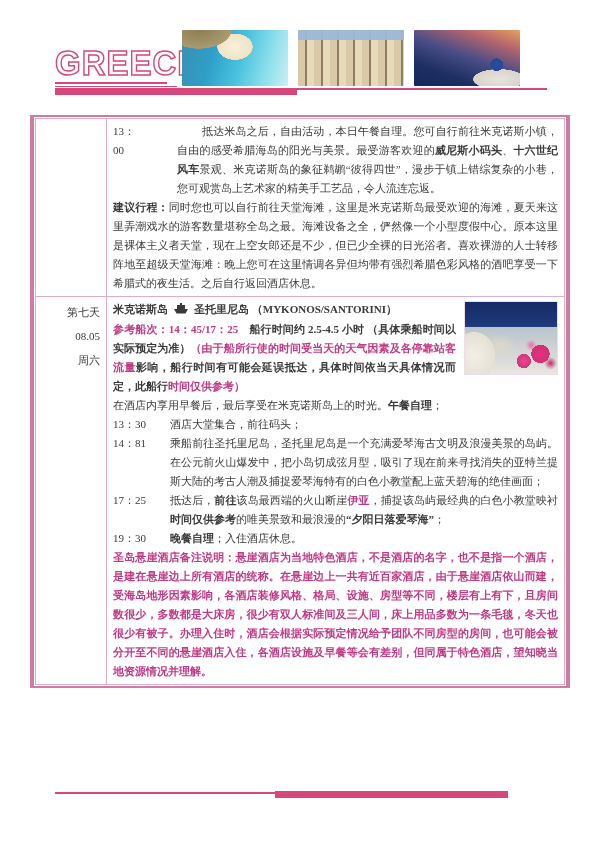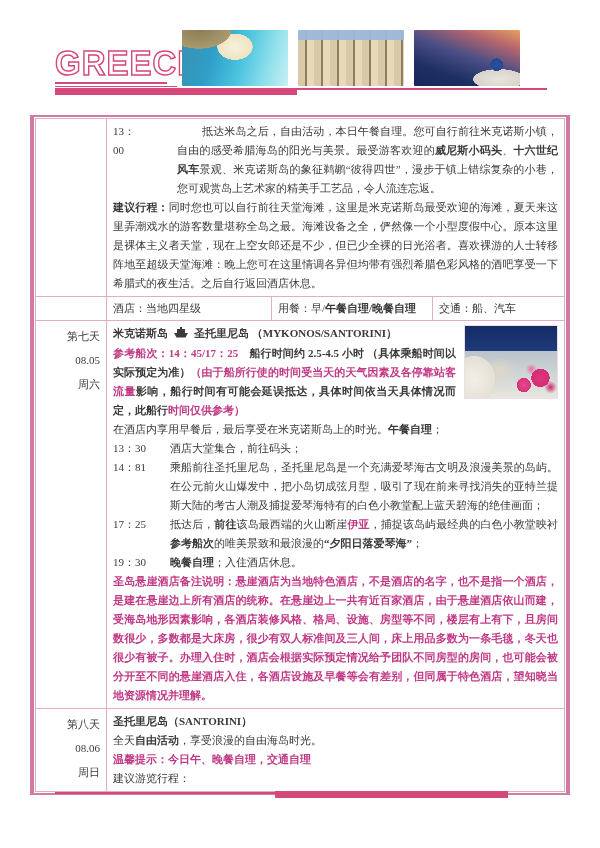--- a/index.html
+++ b/index.html
@@ -103,30 +103,20 @@
         <td class="daycell"></td>
         <td class="content">
           <div class="entry hang">
             <span class="tm">13：00</span>
             <p class="tx"><span>抵达米岛之后，自由活动，本日午餐自理。您可自行前往米克诺斯小镇，自由的感受希腊海岛的阳光与美景。最受游客欢迎的</span><span class="b">威尼斯小码头</span><span>、</span><span class="b">十六世纪风车</span><span>景观、米克诺斯岛的象征鹈鹕“彼得四世”，漫步于镇上错综复杂的小巷，您可观赏岛上艺术家的精美手工艺品，令人流连忘返。</span></p>
           </div>
           <p><span class="b">建议行程：</span><span>同时您也可以自行前往天堂海滩，这里是米克诺斯岛最受欢迎的海滩，夏天来这里弄潮戏水的游客数量堪称全岛之最。海滩设备之全，俨然像一个小型度假中心。原本这里是裸体主义者天堂，现在上空女郎还是不少，但已少全裸的日光浴者。喜欢裸游的人士转移阵地至超级天堂海滩：晚上您可在这里情调各异但均带有强烈希腊色彩风格的酒吧享受一下希腊式的夜生活。之后自行返回酒店休息。</span></p>
         </td>
       </tr>
 
-      <tr>
-        <td class="daycell"></td>
-        <td>
-          <div class="hr">
-            <div class="c1">酒店：当地四星级</div>
-            <div class="c2"><span>用餐：早/</span><span class="b">午餐自理/晚餐自理</span></div>
-            <div class="c3">交通：船、汽车</div>
-          </div>
-        </td>
-      </tr>
 
       <tr>
         <td class="daycell">
           <div>第七天</div>
           <div>08.05</div>
           <div>周六</div>
         </td>
         <td class="content">
           <div class="d7photo"></div>
           <p class="routeline">
@@ -141,44 +131,31 @@
           <div class="entry">
             <span class="tm">13：30</span>
             <p class="tx"><span>酒店大堂集合，前往码头；</span></p>
           </div>
           <div class="entry">
             <span class="tm">14：81</span>
             <p class="tx"><span>乘船前往圣托里尼岛，圣托里尼岛是一个充满爱琴海古文明及浪漫美景的岛屿。在公元前火山爆发中，把小岛切成弦月型，吸引了现在前来寻找消失的亚特兰提斯大陆的考古人潮及捕捉爱琴海特有的白色小教堂配上蓝天碧海的绝佳画面；</span></p>
           </div>
           <div class="entry">
             <span class="tm">17：25</span>
-            <p class="tx"><span>抵达后，</span><span class="b">前往</span><span>该岛最西端的火山断崖</span><span class="b mg">伊亚</span><span>，捕捉该岛屿最经典的白色小教堂映衬</span><span class="b">参考船次</span><span>的唯美景致和最浪漫的</span><span class="b">“夕阳日落爱琴海”</span><span>；</span></p>
+            <p class="tx"><span>抵达后，</span><span class="b">前往</span><span>该岛最西端的火山断崖</span><span class="b mg">伊亚</span><span>，捕捉该岛屿最经典的白色小教堂映衬</span><span class="b">时间仅供参考</span><span>的唯美景致和最浪漫的</span><span class="b">“夕阳日落爱琴海”</span><span>；</span></p>
           </div>
           <div class="entry">
             <span class="tm">19：30</span>
             <p class="tx"><span class="b">晚餐自理</span><span>；入住酒店休息。</span></p>
           </div>
           <p><span class="b mg">圣岛悬崖酒店备注说明：悬崖酒店为当地特色酒店，不是酒店的名字，也不是指一个酒店，是建在悬崖边上所有酒店的统称。在悬崖边上一共有近百家酒店，由于悬崖酒店依山而建，受海岛地形因素影响，各酒店装修风格、格局、设施、房型等不同，楼层有上有下，且房间数很少，多数都是大床房，很少有双人标准间及三人间，床上用品多数为一条毛毯，冬天也很少有被子。办理入住时，酒店会根据实际预定情况给予团队不同房型的房间，也可能会被分开至不同的悬崖酒店入住，各酒店设施及早餐等会有差别，但同属于特色酒店，望知晓当地资源情况并理解。</span></p>
         </td>
       </tr>
 
 
-      <tr>
-        <td class="daycell">
-          <div>第八天</div>
-          <div>08.06</div>
-          <div>周日</div>
-        </td>
-        <td class="content">
-          <p class="b">圣托里尼岛（SANTORINI）</p>
-          <p><span>全天</span><span class="b">自由活动</span><span>，享受浪漫的自由海岛时光。</span></p>
-          <p><span class="b mg">温馨提示：今日午、晚餐自理，交通自理</span></p>
-          <p>建议游览行程：</p>
-        </td>
-      </tr>
     </tbody>
       </table>
   </div>
 
   <div class="footer">
     <div class="thin" style="background:#d6477a"></div>
     <div class="thick" style="background:#d6477a"></div>
   </div>
 
 </div>

